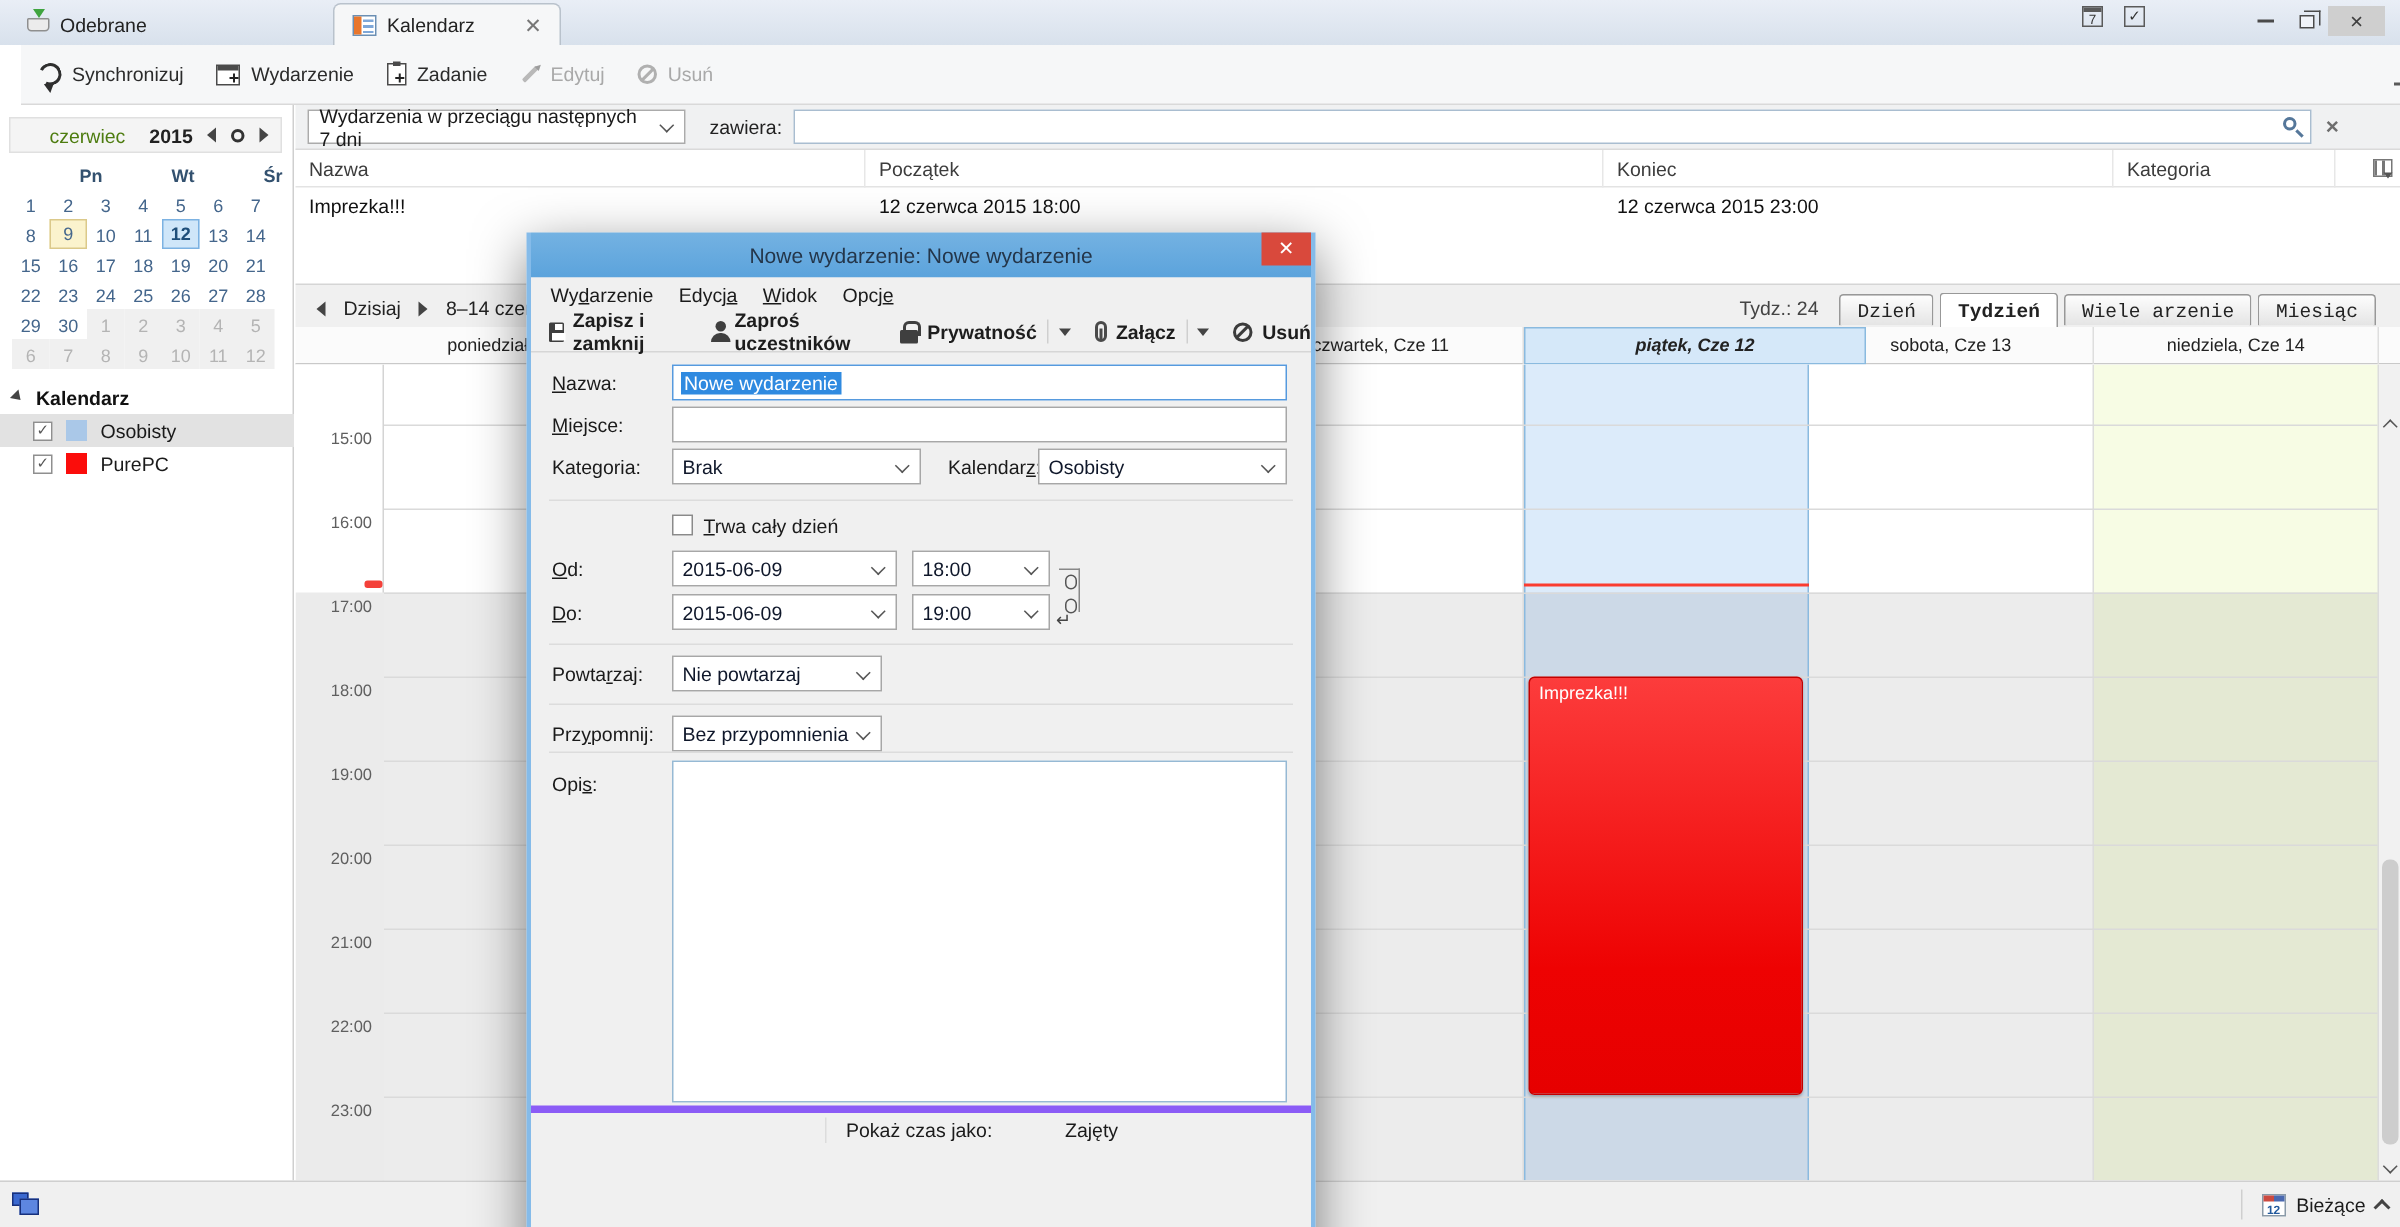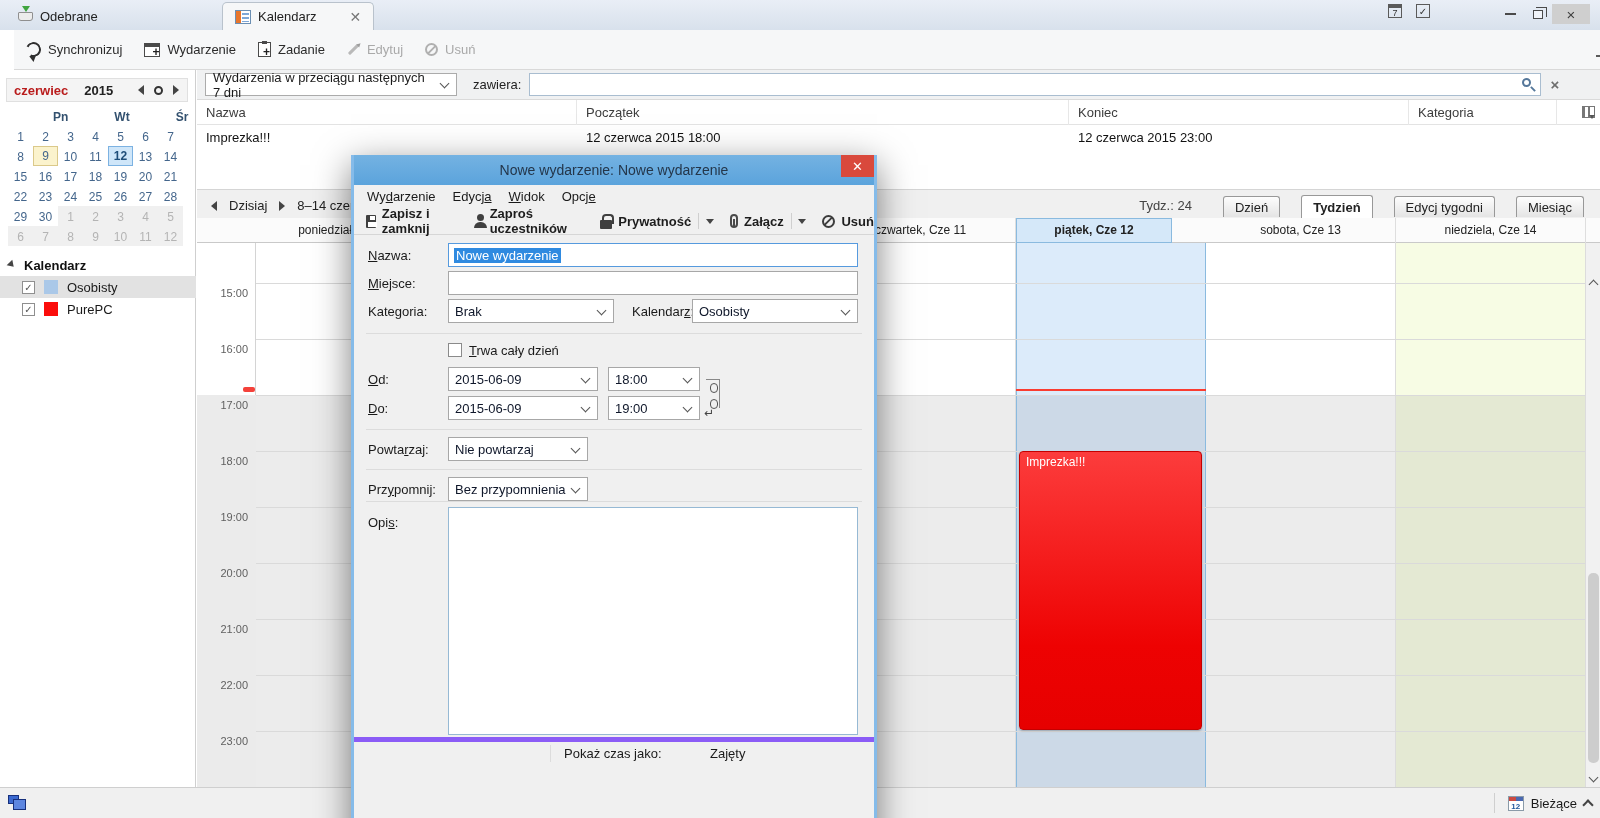--- a/index.html
+++ b/index.html
@@ -67,21 +67,21 @@
   .ic-no.dark::before { background:#3c3c3c; }
   .ic-menu { width:18px; height:13px; border-top:2.5px solid #5a5a5a;
     border-bottom:2.5px solid #5a5a5a; position:relative; }
   .ic-menu::before { content:""; position:absolute; left:0; top:3px; width:18px; height:2.5px; background:#5a5a5a; }
 
   
   #sidebar { position:absolute; left:0; top:70px; width:196px; height:717px; background:#fff;
     border-right:1px solid #cfcfcf; }
   #mc-head { position:absolute; left:6px; top:8px; width:182px; height:24px;
     background:#f4f4f4; border:1px solid #e0e0e0; display:flex; align-items:center; }
-  #mc-head .mname { font-weight:bold; margin-left:7px; color:#b91c1c; }
+  #mc-head .mname { font-weight:normal; margin-left:26px; color:#4d7c0f; }
   #mc-head .myear { font-weight:bold; margin-left:16px; color:#222; }
   .mc-nav { display:flex; align-items:center; gap:10px; margin-left:auto; margin-right:8px; }
   .tri-l { width:0; height:0; border:5px solid transparent; border-right:6px solid #444; border-left:none; }
   .tri-r { width:0; height:0; border:5px solid transparent; border-left:6px solid #444; border-right:none; }
   .mc-circle { width:9px; height:9px; border:2px solid #333; border-radius:50%; }
   #mc-grid { position:absolute; left:8px; top:36px; width:180px; }
   .mc-row { display:flex; }
   .mc-cell { width:25px; height:20px; line-height:20px; text-align:center; font-size:12px;
     color:#44668c; border:1px solid transparent; }
   .mc-cell.mc-head { font-weight:bold; color:#33516f;margin-left:44px; }
@@ -131,21 +131,21 @@
     border:3px solid transparent; border-top:4px solid #555; }
 
   
   #calnav { position:absolute; left:197px; top:190px; right:0; height:28px; background:#f0f0f0;
     display:flex; align-items:flex-end; }
   #nav-left { display:flex; align-items:center; gap:12px; margin:0 0 5px 14px; color:#222; }
   #range-label { color:#222; }
   #nav-right { margin-left:auto; display:flex; align-items:flex-end; margin-right:16px; }
   #week-label { color:#444; margin:0 10px 5px 0; }
   .vtab { display:inline-block; padding:3px 11px 2px; border:1px solid #989898; border-bottom:none;
-    border-radius:3px 3px 0 0; background:linear-gradient(#fdfdfd,#e4e4e4); margin-left:21px; color:#222; }
+    border-radius:3px 3px 0 0; background:linear-gradient(#fdfdfd,#e4e4e4); margin-left:4px; color:#222;font-family:Liberation Mono, monospace; }
   .vtab.active { background:#fff; font-weight:bold; padding:4px 11px 3px; }
 
   
   #dayheaders { position:absolute; left:197px; top:218px; right:0; height:25px; background:#fbfbfb;
     border-bottom:1px solid #c9c9c9; }
   .dh { position:absolute; top:0; height:25px; line-height:25px; text-align:center; font-size:12px;
     color:#222; border-right:1px solid #dedede; }
   .dh.selected { background:#d5e8f9; border:1px solid #8abadf; font-weight:bold; line-height:23px; }
   .dh.today { background:#f5eecb; }
   #grid { position:absolute; left:197px; top:243px; right:0; height:544px; background:#fff; overflow:hidden; }
@@ -428,30 +428,30 @@
 
   <div id="calnav">
     <div id="nav-left">
       <span class="tri-l"></span>
       <span>Dzisiaj</span>
       <span class="tri-r"></span>
       <span id="range-label">8–14 czerwca 2015</span>
     </div>
     <div id="nav-right">
       <span id="week-label">Tydz.: 24</span>
-      <span id="view-tabs"><span class="vtab">Dzień</span><span class="vtab active">Tydzień</span><span class="vtab">Edycj tygodni</span><span class="vtab">Miesiąc</span></span>
+      <span id="view-tabs"><span class="vtab">Dzień</span><span class="vtab active">Tydzień</span><span class="vtab">Wiele arzenie</span><span class="vtab">Miesiąc</span></span>
     </div>
   </div>
 
   <div id="dayheaders">
       <div class="dh normal" style="left: 59px; width: 190px;">poniedziałek, Cze 8</div>
       <div class="dh today" style="left: 249px; width: 190px;">wtorek, Cze 9</div>
       <div class="dh normal" style="left: 439px; width: 190px;">środa, Cze 10</div>
       <div class="dh normal" style="left: 629px; width: 190px;">czwartek, Cze 11</div>
-      <div class="dh selected" style="left: 819px; width: 156px;">piątek, Cze 12</div>
+      <div class="dh selected" style="left: 819px; width: 228px; font-style: italic;">piątek, Cze 12</div>
       <div class="dh normal" style="left: 1009px; width: 190px;">sobota, Cze 13</div>
       <div class="dh dayoff" style="left: 1199px; width: 190px;">niedziela, Cze 14</div>
     </div>
   <div id="grid">
     <div id="gutter">
       <div id="gutter-off"></div>
       <div id="gutter-now"></div>
     <div class="tlabel" style="top: 44px;">15:00</div>
         <div class="tlabel" style="top: 100px;">16:00</div>
         <div class="tlabel" style="top: 156px;">17:00</div>

